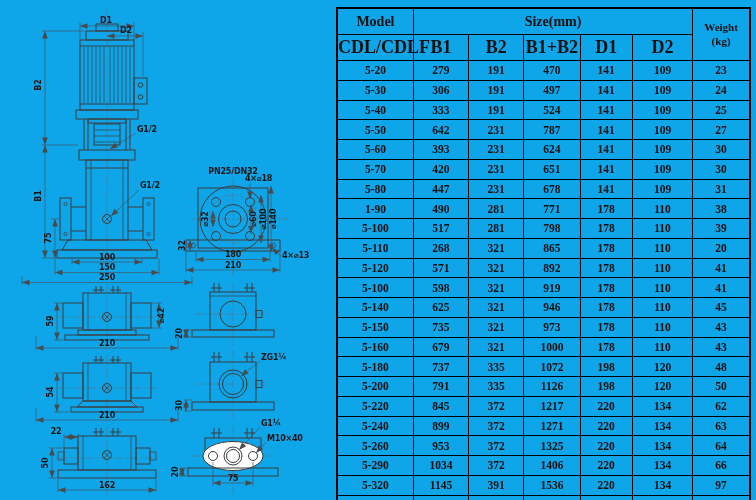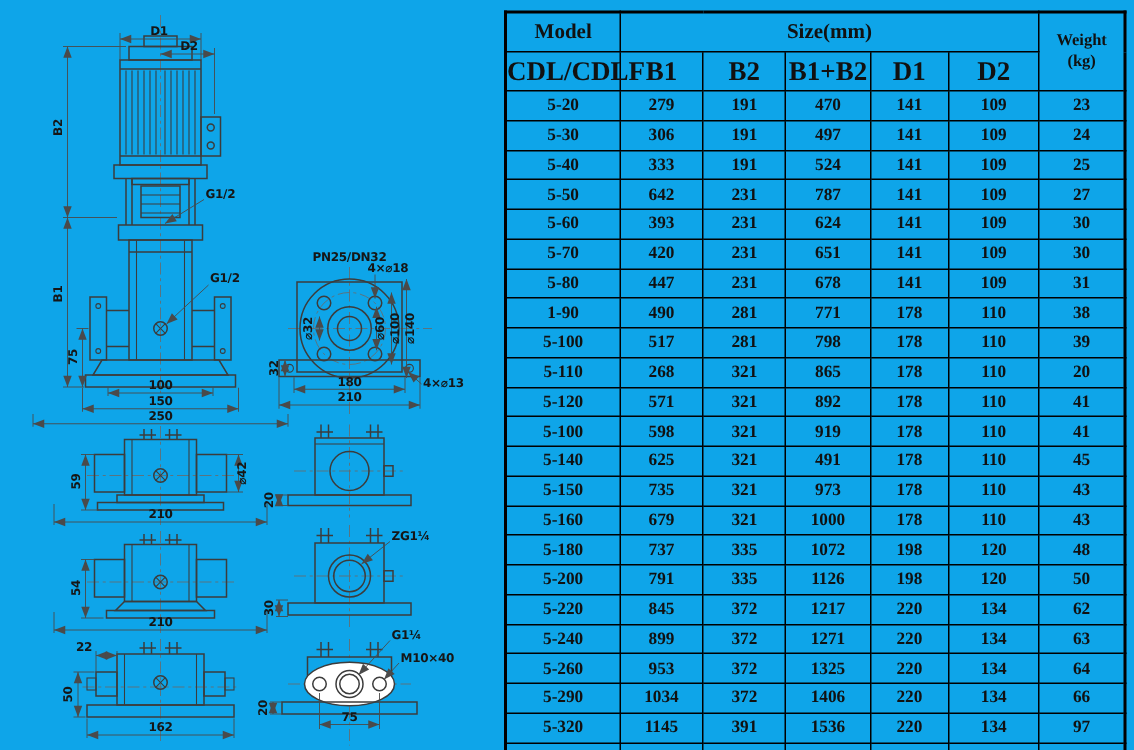--- a/index.html
+++ b/index.html
@@ -414,21 +414,21 @@
             <td>321</td>
             <td>919</td>
             <td>178</td>
             <td>110</td>
             <td>41</td>
           </tr>
           <tr>
             <td>5-140</td>
             <td>625</td>
             <td>321</td>
-            <td>491</td>
+            <td>946</td>
             <td>178</td>
             <td>110</td>
             <td>45</td>
           </tr>
           <tr>
             <td>5-150</td>
             <td>735</td>
             <td>321</td>
             <td>973</td>
             <td>178</td>

